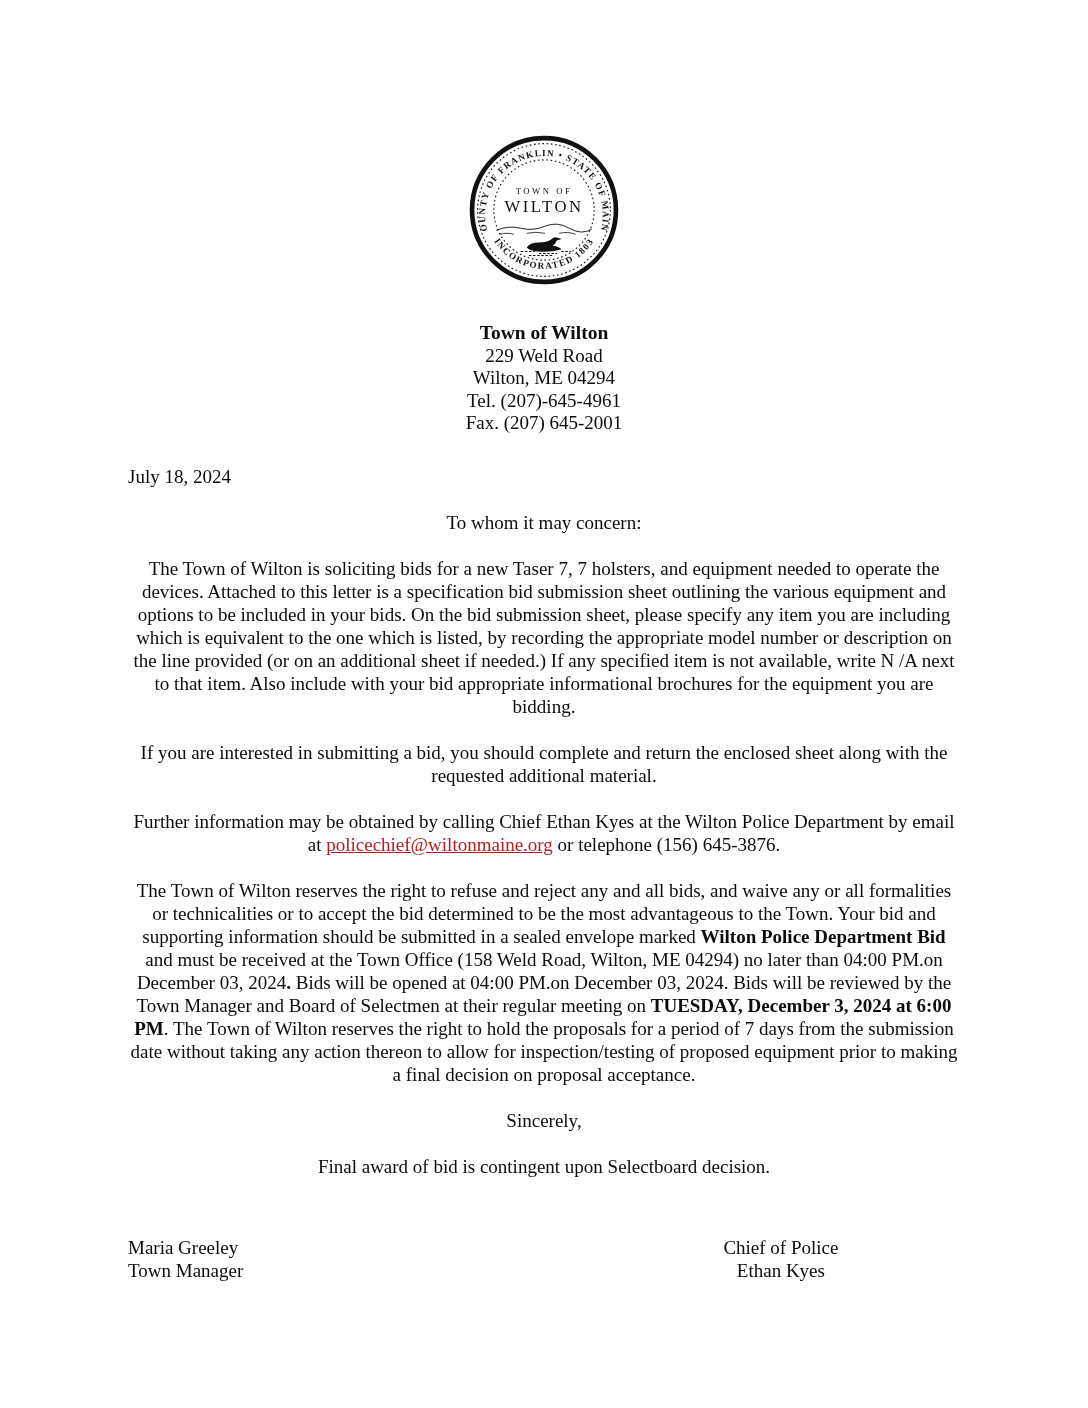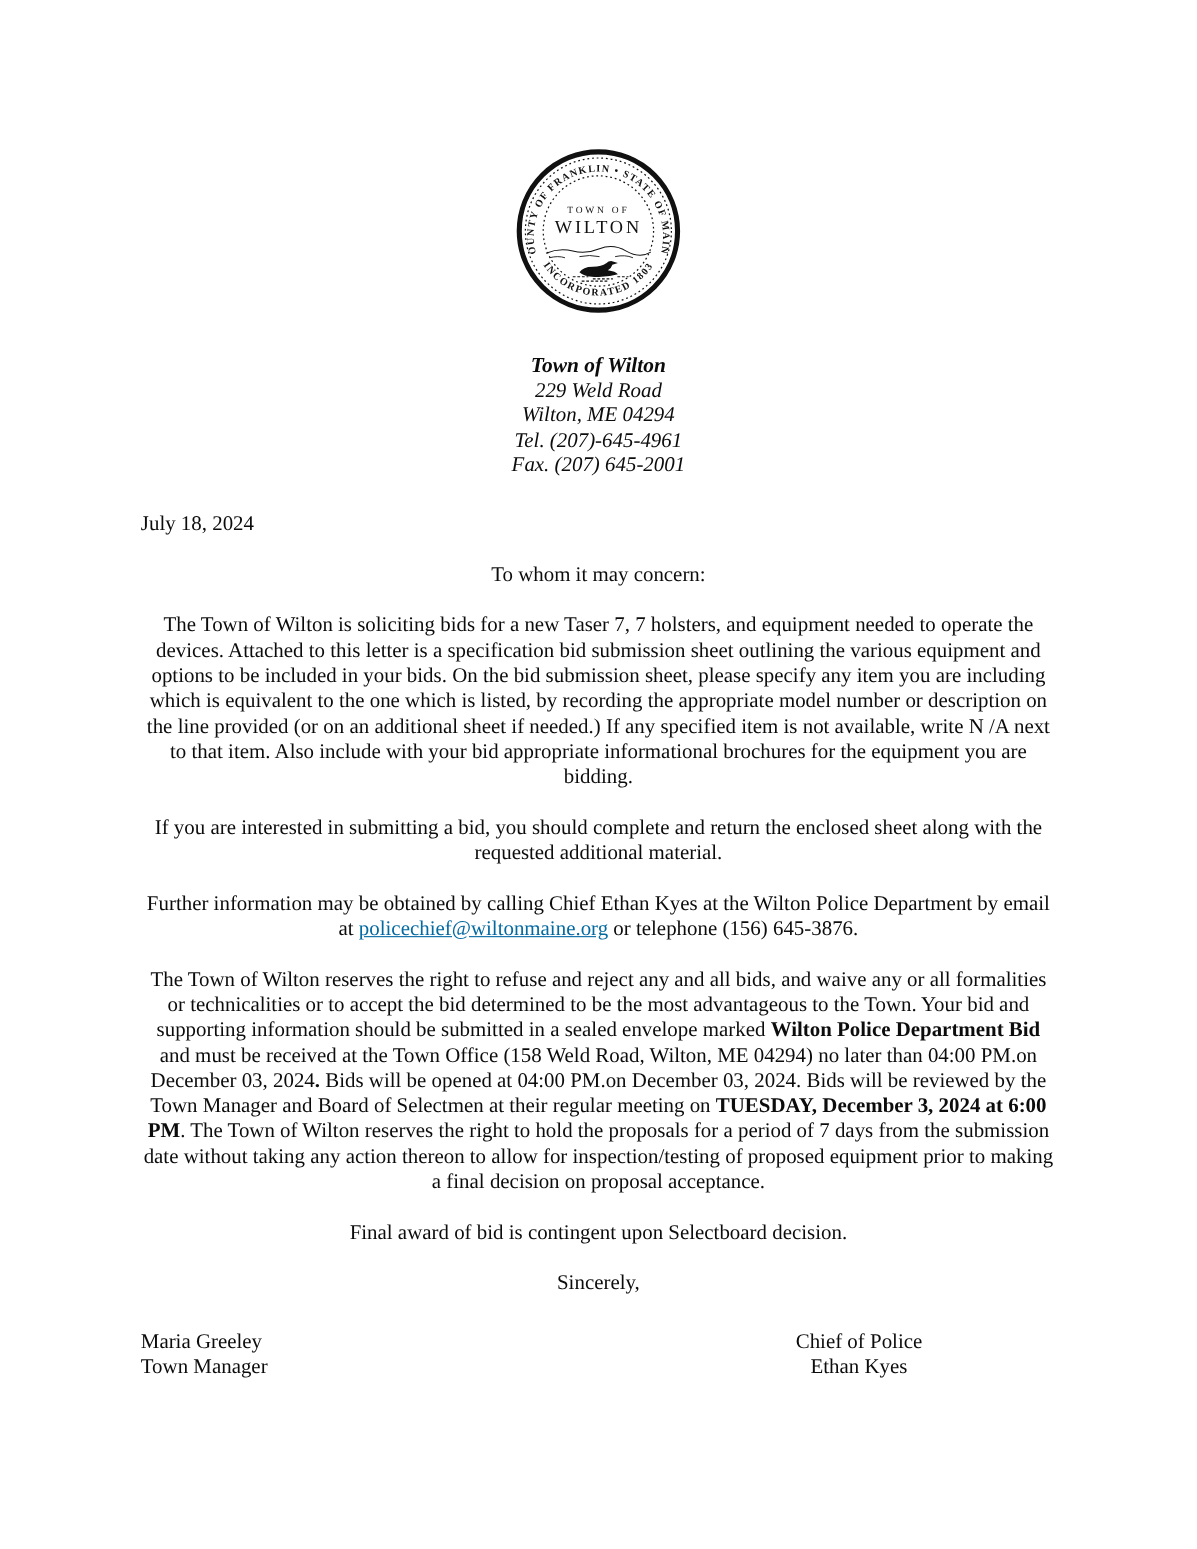--- a/index.html
+++ b/index.html
@@ -24,21 +24,20 @@
   .seal-wrap {
     width: 152px;
     margin: 134px auto 0 auto;
   }
   .seal-wrap svg { display: block; }
   
   .letterhead {
     text-align: center;
     margin-top: 36px;
     line-height: 22.5px;
-    font-style: italic;
   }
   .letterhead .org {
     font-weight: bold;
     font-size: 19.5px;
   }
   
   .body-area {
     width: 832px;
     margin: 30px auto 0 auto;
   }
@@ -49,21 +48,21 @@
   }
   .date-line { margin: 0; }
   .bold { font-weight: bold; }
   a.email-link {
     text-decoration: underline;
     cursor: pointer;
   }
   
   .sig-row {
     display: flex;
-    margin-top: 30px;
+    margin-top: 58px;
   }
   .sig-col-left {
     width: 370px;
     text-align: left;
   }
   .sig-col-right {
     width: 380px;
     margin-left: 125px;
     text-align: center;
   }
@@ -114,25 +113,25 @@
     <div class="line-block">Fax. (207) 645-2001</div>
   </div>
 
   <div class="body-area">
     <p class="date-line">July 18, 2024</p>
 
     <p class="para">To whom it may concern:</p>
 
     <p class="para"><span>The Town of Wilton is soliciting bids for a new Taser 7, 7 holsters, and equipment needed to operate the devices. Attached to this letter is a specification bid submission sheet outlining the various equipment and options to be included in your bids. On the bid submission sheet, please specify any item you are including which is equivalent to the one which is listed, by recording the appropriate model number or description on the line provided (or on an additional sheet if needed.) If any specified item is not available, write N /A next to that item. Also include with your bid appropriate informational brochures for the equipment you are bidding.</span></p>
     <p class="para"><span>If you are interested in submitting a bid, you should complete and return the enclosed sheet along with the requested additional material.</span></p>
-    <p class="para"><span>Further information may be obtained by calling Chief Ethan Kyes at the Wilton Police Department by email at </span><a class="email-link" href="#" style="color: #0369a1;">policechief@wiltonmaine.org</a><span> or telephone (156) 645-3876.</span></p>
+    <p class="para"><span>Further information may be obtained by calling Chief Ethan Kyes at the Wilton Police Department by email at </span><a class="email-link" href="#" style="color: #b91c1c;">policechief@wiltonmaine.org</a><span> or telephone (156) 645-3876.</span></p>
     <p class="para"><span>The Town of Wilton reserves the right to refuse and reject any and all bids, and waive any or all formalities or technicalities or to accept the bid determined to be the most advantageous to the Town. Your bid and supporting information should be submitted in a sealed envelope marked </span><span class="bold">Wilton Police Department Bid</span><span> and must be received at the Town Office (158 Weld Road, Wilton, ME 04294) no later than 04:00 PM.on December 03, 2024</span><span class="bold">.</span><span> Bids will be opened at 04:00 PM.on December 03, 2024. Bids will be reviewed by the Town Manager and Board of Selectmen at their regular meeting on </span><span class="bold">TUESDAY, December 3, 2024 at 6:00 PM</span><span>. The Town of Wilton reserves the right to hold the proposals for a period of 7 days from the submission date without taking any action thereon to allow for inspection/testing of proposed equipment prior to making a final decision on proposal acceptance.</span></p>
+    <p class="para closing">Sincerely,</p>
+
     <p class="para"><span>Final award of bid is contingent upon Selectboard decision.</span></p>
-
-    <p class="para closing">Sincerely,</p>
 
     <div class="sig-row">
       <div class="sig-col-left">
         <div class="line-block">Maria Greeley</div>
         <div class="line-block">Town Manager</div>
       </div>
       <div class="sig-col-right">
         <div class="line-block">Chief of Police</div>
         <div class="line-block">Ethan Kyes</div>
       </div>

